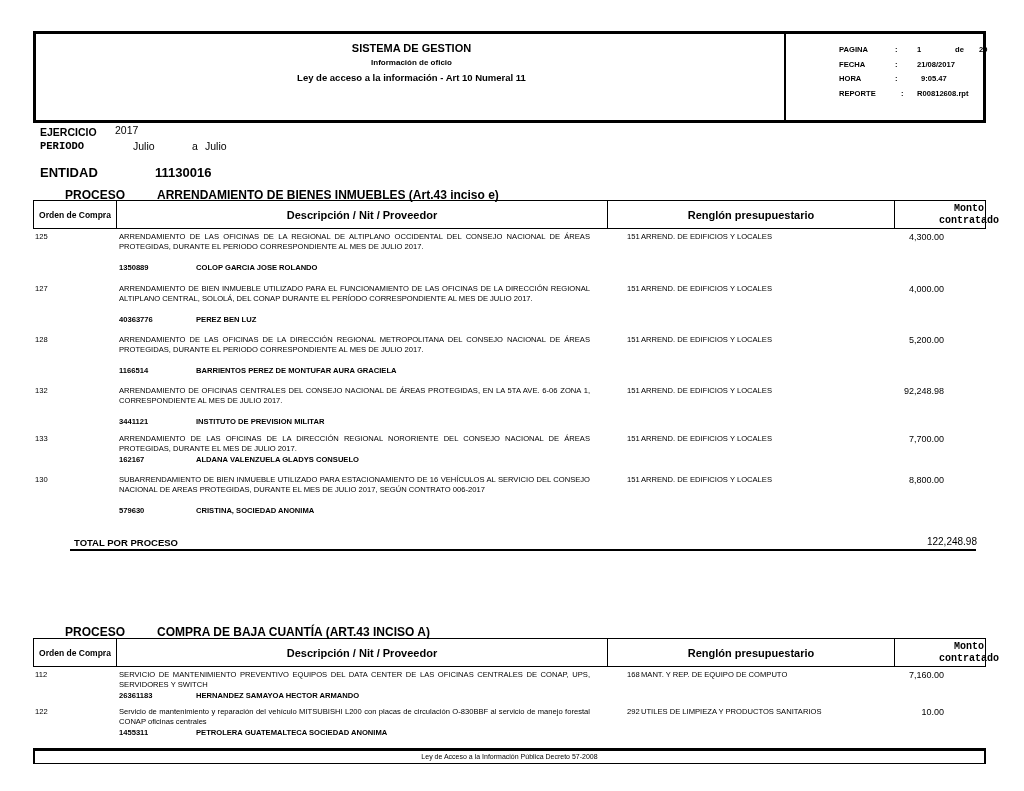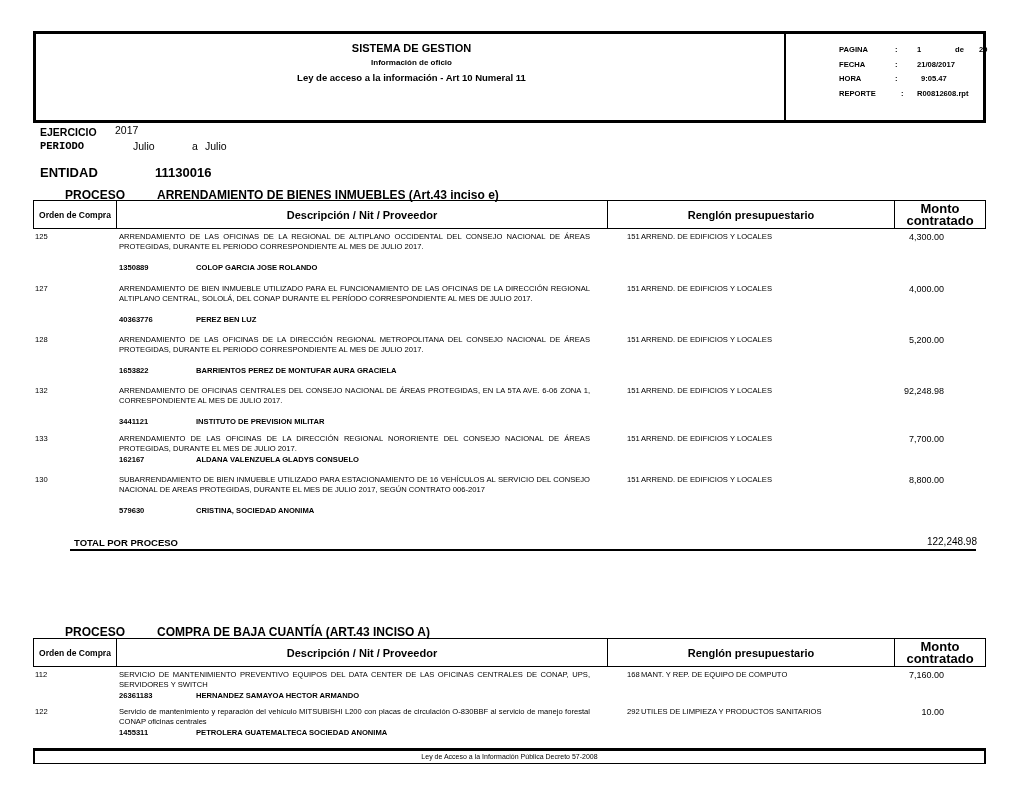--- a/index.html
+++ b/index.html
@@ -21,21 +21,21 @@
   .lbl { font-size:10.5px; font-weight:bold; }
   .val { font-size:10.5px; }
 
   
   .thead { position:absolute; left:33px; width:953px; height:29px; border:1.5px solid #000; box-sizing:border-box; }
   .thead .col { position:absolute; top:0; height:100%; border-right:1.5px solid #000; box-sizing:border-box;
                 display:flex; align-items:center; justify-content:center; text-align:center; font-weight:bold; }
   .thead .c1 { left:0; width:83px; font-size:8.5px; line-height:12px; }
   .thead .c2 { left:83px; width:491px; font-size:11px; }
   .thead .c3 { left:574px; width:287px; font-size:11px; }
-  .thead .c4 { left:861px; width:90px; border-right:none; font-size:13px; line-height:12px; }
+  .thead .c4 { left:890px; width:90px; border-right:none; font-size:10px; line-height:12px;font-family:Liberation Mono, monospace; }
 
   .row { position:absolute; left:33px; width:953px; font-size:7.6px; line-height:10.4px; }
   .row .oc { position:absolute; left:2px; top:0; }
   .row .desc { position:absolute; left:86px; top:0; width:471px; text-align:justify; text-align-last:left; }
   .row .prov { position:absolute; left:86px; width:471px; font-weight:bold; }
   .row .prov .nit { display:inline-block; width:77px; }
   .row .rcode { position:absolute; left:594px; top:0; }
   .row .rname { position:absolute; left:608px; top:0; width:200px; }
   .row .amt { position:absolute; right:42px; top:0; font-size:9px; }
 
@@ -109,21 +109,21 @@
       <span class="oc">127</span>
       <div class="desc">ARRENDAMIENTO DE BIEN INMUEBLE UTILIZADO PARA EL FUNCIONAMIENTO DE LAS OFICINAS DE LA DIRECCIÓN REGIONAL ALTIPLANO CENTRAL, SOLOLÁ, DEL CONAP DURANTE EL PERÍODO CORRESPONDIENTE AL MES DE JULIO 2017.</div>
       <div class="prov" style="top: 31.2px;"><span class="nit">40363776</span><span>PEREZ BEN LUZ</span></div>
       <span class="rcode">151</span>
       <span class="rname">ARREND. DE EDIFICIOS Y LOCALES</span>
       <span class="amt">4,000.00</span>
     </div>
     <div class="row" style="top: 335px;">
       <span class="oc">128</span>
       <div class="desc">ARRENDAMIENTO DE LAS OFICINAS DE LA DIRECCIÓN REGIONAL METROPOLITANA DEL CONSEJO NACIONAL DE ÁREAS PROTEGIDAS, DURANTE EL PERIODO CORRESPONDIENTE AL MES DE JULIO 2017.</div>
-      <div class="prov" style="top: 31.2px;"><span class="nit">1653822</span><span>BARRIENTOS PEREZ DE MONTUFAR AURA GRACIELA</span></div>
+      <div class="prov" style="top: 31.2px;"><span class="nit">1166514</span><span>BARRIENTOS PEREZ DE MONTUFAR AURA GRACIELA</span></div>
       <span class="rcode">151</span>
       <span class="rname">ARREND. DE EDIFICIOS Y LOCALES</span>
       <span class="amt">5,200.00</span>
     </div>
     <div class="row" style="top: 386px;">
       <span class="oc">132</span>
       <div class="desc">ARRENDAMIENTO DE OFICINAS CENTRALES DEL CONSEJO NACIONAL DE ÁREAS PROTEGIDAS, EN LA 5TA AVE. 6-06 ZONA 1, CORRESPONDIENTE AL MES DE JULIO 2017.</div>
       <div class="prov" style="top: 31.2px;"><span class="nit">3441121</span><span>INSTITUTO DE PREVISION MILITAR</span></div>
       <span class="rcode">151</span>
       <span class="rname">ARREND. DE EDIFICIOS Y LOCALES</span>

